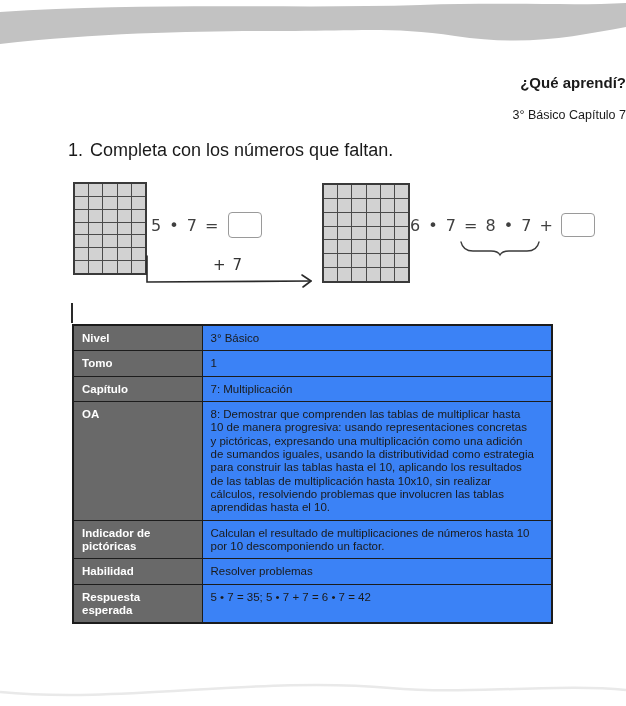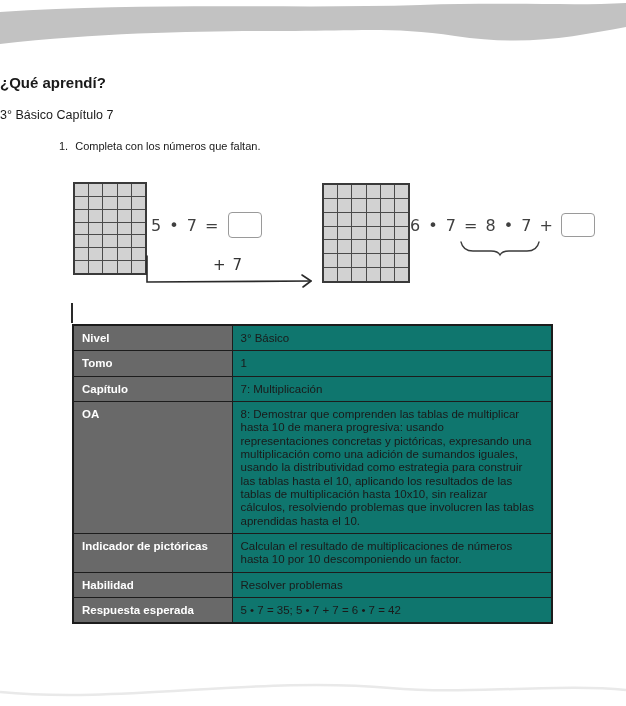--- a/index.html
+++ b/index.html
@@ -14,24 +14,24 @@
     --ink:#1a1a1a;
   }
   *{margin:0;padding:0;box-sizing:border-box;}
   html,body{background:#fff;}
   .page{
     position:relative;width:626px;height:706px;background:#fff;overflow:hidden;
     font-family:"Liberation Sans",sans-serif;color:var(--ink);
   }
   .wave-top{position:absolute;top:0;left:0;color:var(--header-wave);}
   .wave-bottom{position:absolute;left:0;bottom:0;color:var(--footer-wave);}
-  .titleblock{position:absolute;top:74px;left:0;width:626px;text-align:left;}
+  .titleblock{position:absolute;top:74px;left:0;width:626px;text-align:right;}
   .title{font-size:15px;font-weight:bold;line-height:1.2;}
   .subtitle{font-size:12.5px;margin-top:16px;}
-  .instruction{position:absolute;left:59px;top:140px;font-size:11px;}
+  .instruction{position:absolute;left:68px;top:140px;font-size:18px;}
   .instruction .num{margin-right:7px;}
   
   .mgrid{
     position:absolute;display:grid;gap:1px;background:var(--grid-line);
     border:2px solid var(--grid-outer);
   }
   .mgrid .cell{background:var(--grid-cell);}
   .grid1{left:73px;top:182px;width:74px;height:93px;}
   .grid2{left:322px;top:183px;width:88px;height:100px;}
   
@@ -58,24 +58,24 @@
   .brace-svg{position:absolute;left:460px;top:241px;}
   .stray-mark{position:absolute;left:71px;top:303px;width:2px;height:20px;background:#2a2a2a;}
   
   .info-table{
     position:absolute;left:72px;top:324px;width:481px;
     border-collapse:collapse;font-size:11.5px;line-height:1.16;
     border:2px solid var(--table-border);
   }
   .info-table td{border:1px solid var(--table-border);vertical-align:top;}
   .info-table td.lbl{
-    width:159px;background:var(--table-label-bg);color:#fff;font-weight:bold;
+    width:129px;background:var(--table-label-bg);color:#fff;font-weight:bold;
     padding:6px 8px 5px 8px;
   }
-  .info-table td.val{background:#0f766e;padding:6px 16px 5px 8px;}
+  .info-table td.val{background:#3b82f6;padding:6px 16px 5px 8px;}
 </style>
 </head>
 <body>
 
 <div class="page">
 
   <svg class="wave-top" width="626" height="52" viewBox="0 0 626 52">
     <path fill="currentColor" d="M0,12 C150,2 300,9 420,5 C510,2 575,6 626,3
          L626,27 C575,36 528,47 455,36 C395,27 355,31 295,31
          C225,31 115,31 0,44 Z"></path>

